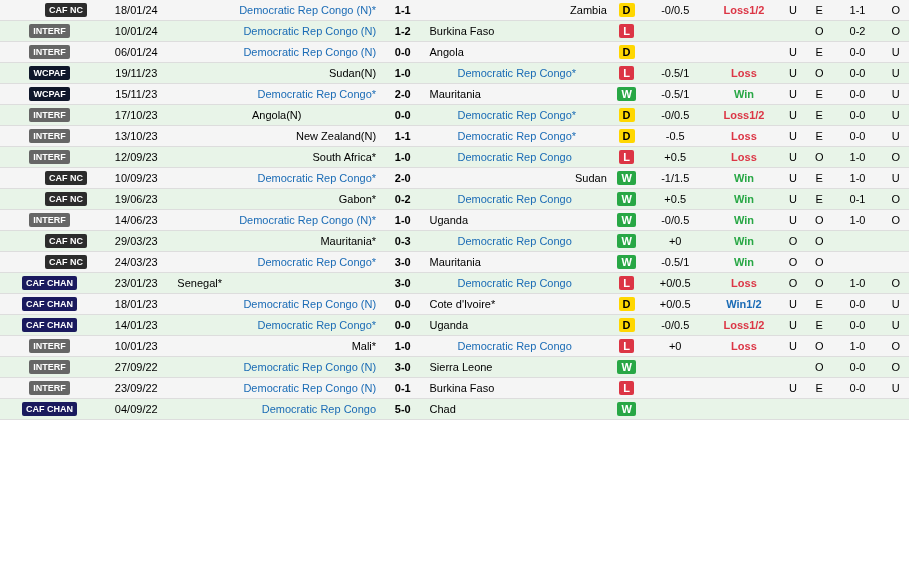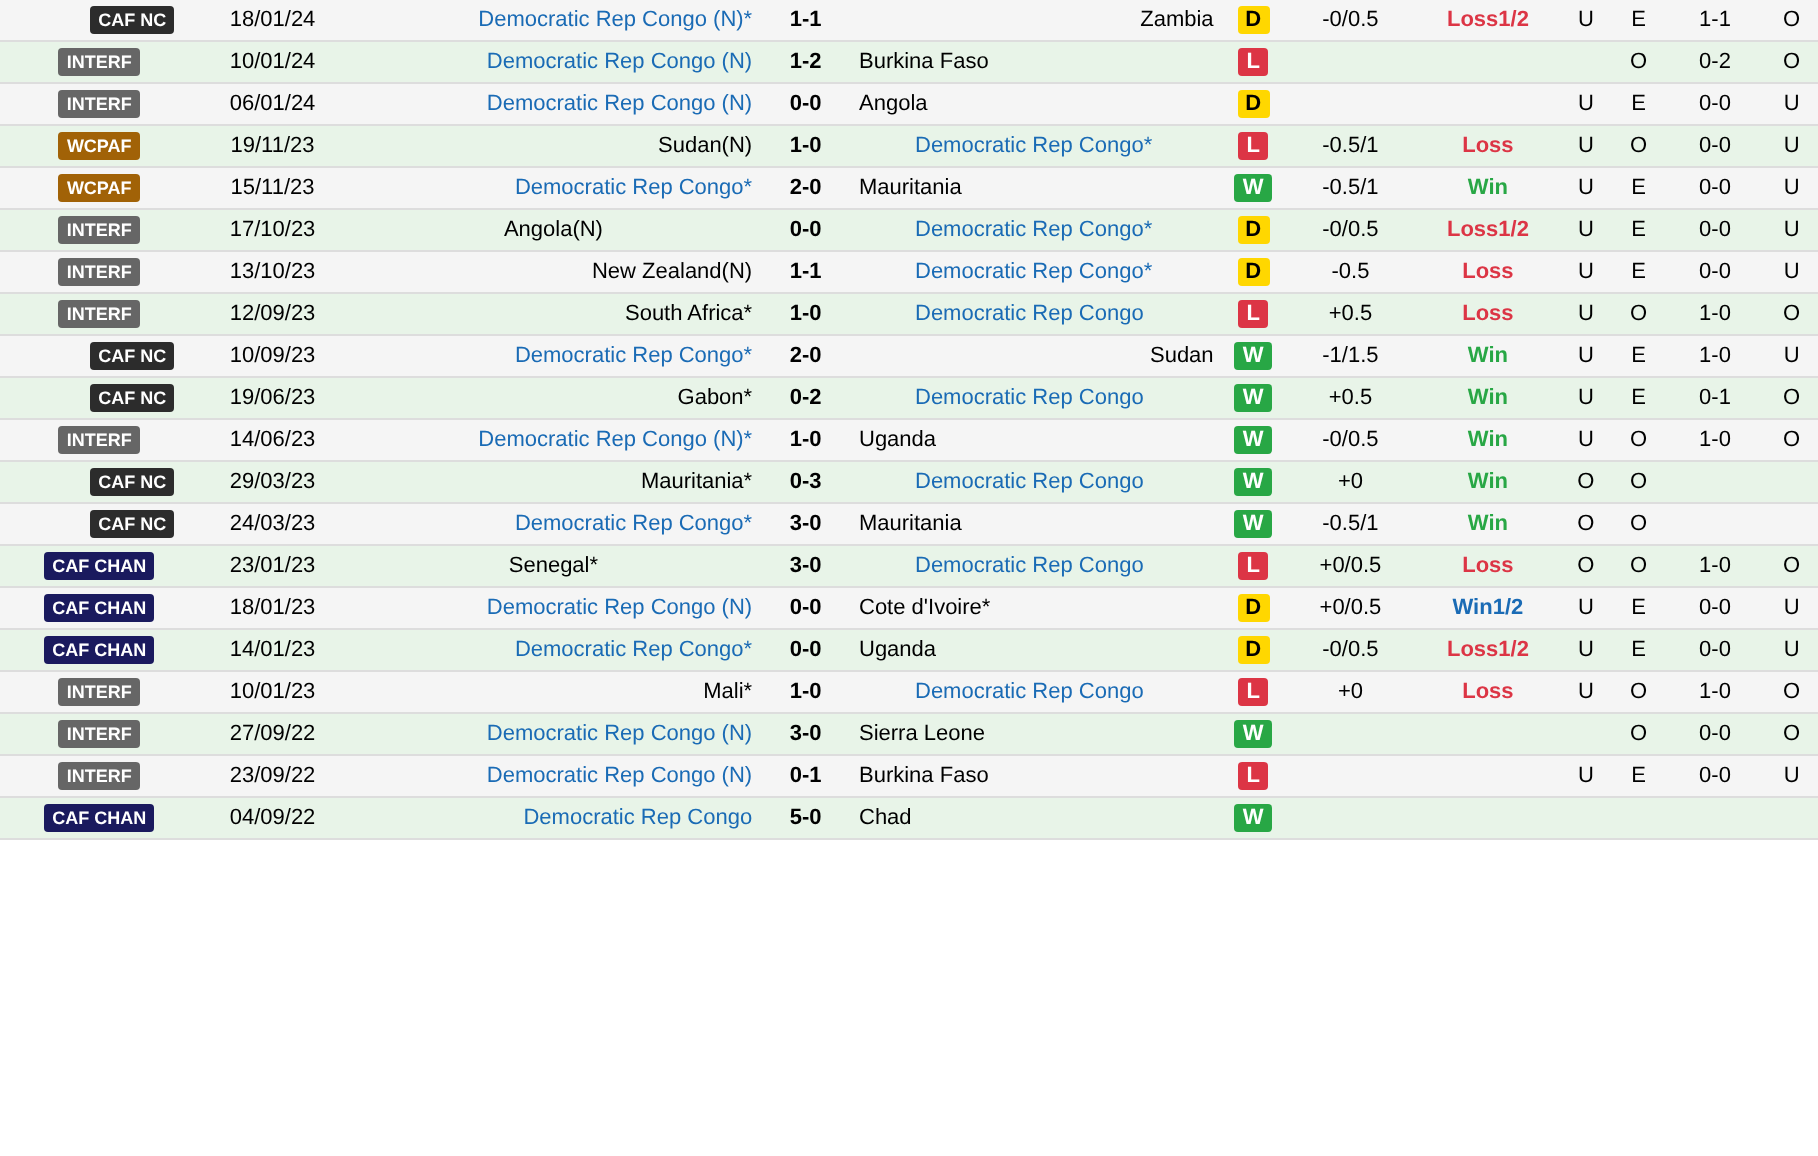--- a/index.html
+++ b/index.html
@@ -24,21 +24,21 @@
     .comp-badge {
       display: inline-block;
       padding: 2px 4px;
       border-radius: 2px;
       font-size: 9px;
       font-weight: bold;
       color: #fff;
     }
     .badge-caf-nc { background: #2c2c2c; margin-left: 33px; }
     .badge-interf { background: #666; }
-    .badge-wcpaf { background: #a16207; }
+    .badge-wcpaf { background: #0f172a; }
     .badge-caf-chan { background: #1a1a5e; }
     .team-link { color: #1a6bb5; text-decoration: none; margin-left: 28px; }
     .score { font-weight: bold; }
     .result-d { background: #ffd700; color: #000; padding: 1px 4px; border-radius: 2px; font-weight: bold; }
     .result-w { background: #28a745; color: #fff; padding: 1px 4px; border-radius: 2px; font-weight: bold; }
     .result-l { background: #dc3545; color: #fff; padding: 1px 4px; border-radius: 2px; font-weight: bold; }
     .outcome-win { color: #28a745; font-weight: bold; }
     .outcome-loss { color: #dc3545; font-weight: bold; }
     .outcome-win12 { color: #1a6bb5; font-weight: bold; }
     .outcome-loss12 { color: #dc3545; font-weight: bold; }
@@ -266,21 +266,21 @@
     <td class="col-ou">O</td>
     <td class="col-oe">O</td>
     <td class="col-cs"></td>
     <td class="col-csout"></td>
   </tr>
       <tr style="background: rgb(232, 244, 232);">
     <td class="col-comp">
       <span class="comp-badge badge-caf-chan">CAF CHAN</span>
     </td>
     <td class="col-date">23/01/23</td>
-    <td class="col-home" style="text-align:center;"><span>Senegal*</span></td>
+    <td class="col-home" style="text-align:left;"><span>Senegal*</span></td>
     <td class="col-score"><span class="score">3-0</span></td>
     <td class="col-away" style="text-align:left;"><a class="team-link">Democratic Rep Congo</a></td>
     <td class="col-res"><span class="result-l">L</span></td>
     <td class="col-hdc">+0/0.5</td>
     <td class="col-hdcout"><span class="outcome-loss">Loss</span></td>
     <td class="col-ou">O</td>
     <td class="col-oe">O</td>
     <td class="col-cs">1-0</td>
     <td class="col-csout">O</td>
   </tr>

